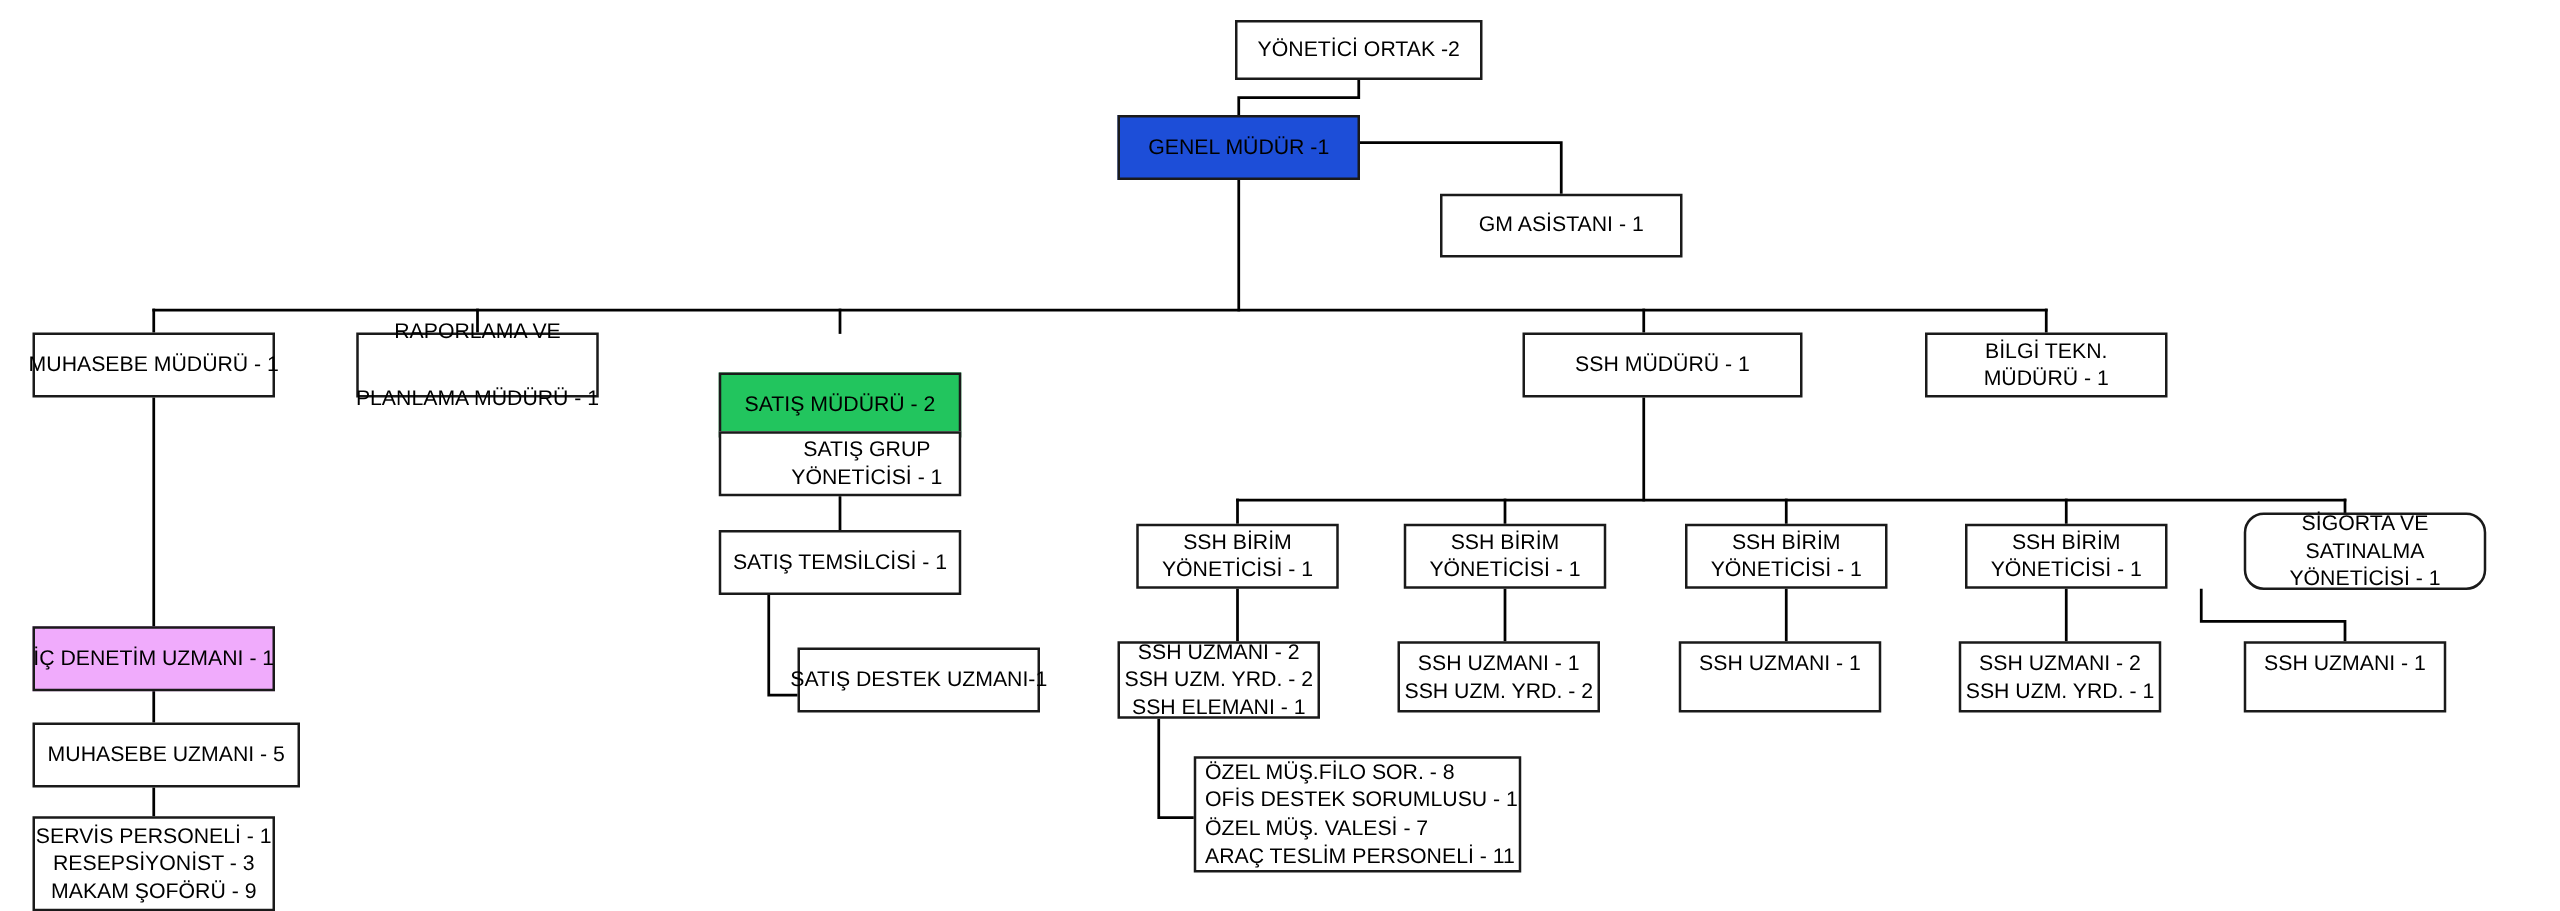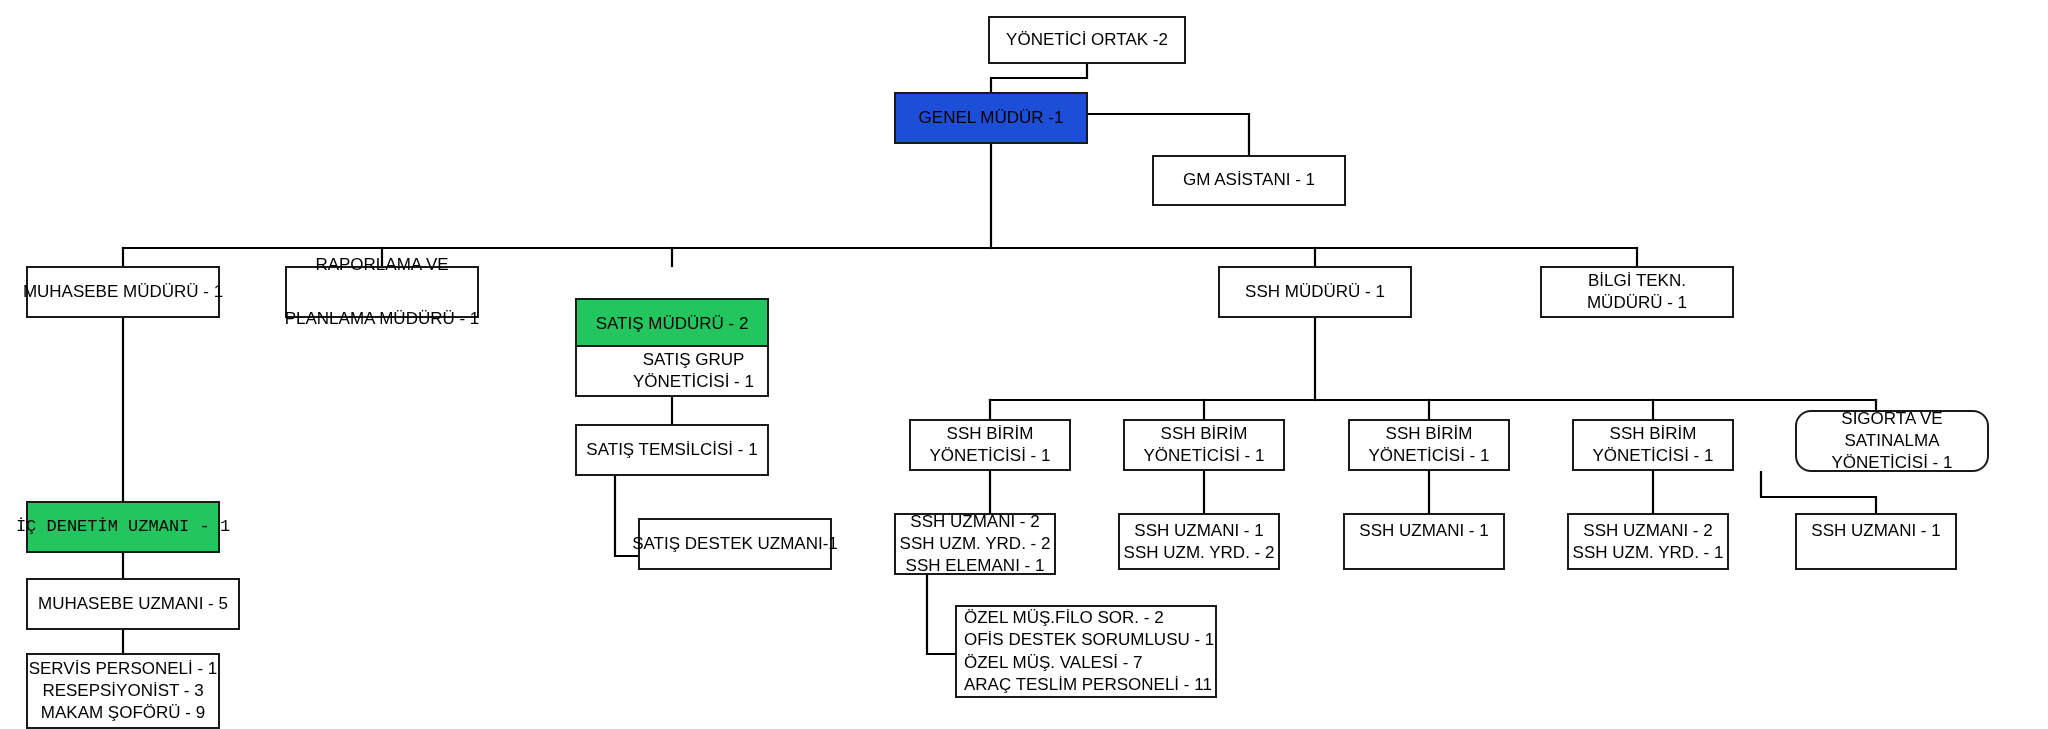--- a/index.html
+++ b/index.html
@@ -105,28 +105,28 @@
       <div class="node-box" style="left: 26px; top: 266px; width: 194px; height: 52px; border-color: rgb(26, 26, 26); background: rgb(255, 255, 255);">
         <div class="node-line">MUHASEBE MÜDÜRÜ - 1</div>
       </div>
       <div class="node-box" style="left: 285px; top: 266px; width: 194px; height: 52px; border-color: rgb(26, 26, 26); background: rgb(255, 255, 255); gap: 32px;">
         <div class="node-line">RAPORLAMA VE</div>
         <div class="node-line">PLANLAMA MÜDÜRÜ - 1</div>
       </div>
       <div class="node-box" style="left: 575px; top: 266px; width: 194px; height: 52px; border-color: rgb(26, 26, 26); background: #22c55e; margin-top: 32px;">
         <div class="node-line">SATIŞ MÜDÜRÜ - 2</div>
       </div>
-      <div class="node-box" style="left: 1218px; top: 266px; width: 194px; height: 52px; border-color: rgb(26, 26, 26); background: rgb(255, 255, 255);">
+      <div class="node-box" style="left: 1218px; top: 266px; width: 224px; height: 52px; border-color: rgb(26, 26, 26); background: rgb(255, 255, 255);">
         <div class="node-line">SSH MÜDÜRÜ - 1</div>
       </div>
       <div class="node-box" style="left: 1540px; top: 266px; width: 194px; height: 52px; border-color: rgb(26, 26, 26); background: rgb(255, 255, 255);">
         <div class="node-line">BİLGİ TEKN.</div>
         <div class="node-line">MÜDÜRÜ - 1</div>
       </div>
-      <div class="node-box" style="left: 26px; top: 501px; width: 194px; height: 52px; border-color: rgb(26, 26, 26); background: #22c55e; font-family: Liberation Mono, monospace;">
+      <div class="node-box" style="left: 26px; top: 501px; width: 194px; height: 52px; border-color: rgb(26, 26, 26); background: #f0abfc;">
         <div class="node-line">İÇ DENETİM UZMANI - 1</div>
       </div>
       <div class="node-box" style="left: 26px; top: 578px; width: 214px; height: 52px; border-color: rgb(26, 26, 26); background: rgb(255, 255, 255);">
         <div class="node-line">MUHASEBE UZMANI - 5</div>
       </div>
       <div class="node-box" style="left: 26px; top: 653px; width: 194px; height: 76px; border-color: rgb(26, 26, 26); background: rgb(255, 255, 255);">
         <div class="node-line">SERVİS PERSONELİ - 1</div>
         <div class="node-line">RESEPSİYONİST - 3</div>
         <div class="node-line">MAKAM ŞOFÖRÜ - 9</div>
       </div>
@@ -174,19 +174,19 @@
         <div class="node-line">SSH UZMANI - 1</div>
       </div>
       <div class="node-box align-top" style="left: 1567px; top: 513px; width: 162px; height: 57px; border-color: rgb(26, 26, 26); background: rgb(255, 255, 255);">
         <div class="node-line">SSH UZMANI - 2</div>
         <div class="node-line">SSH UZM. YRD. - 1</div>
       </div>
       <div class="node-box align-top" style="left: 1795px; top: 513px; width: 162px; height: 57px; border-color: rgb(26, 26, 26); background: rgb(255, 255, 255);">
         <div class="node-line">SSH UZMANI - 1</div>
       </div>
       <div class="node-box align-left" style="left: 955px; top: 605px; width: 262px; height: 93px; border-color: rgb(26, 26, 26); background: rgb(255, 255, 255);">
-        <div class="node-line">ÖZEL MÜŞ.FİLO SOR. - 2</div>
+        <div class="node-line">ÖZEL MÜŞ.FİLO SOR. - 8</div>
         <div class="node-line">OFİS DESTEK SORUMLUSU - 1</div>
         <div class="node-line">ÖZEL MÜŞ. VALESİ - 7</div>
         <div class="node-line">ARAÇ TESLİM PERSONELİ - 11</div>
       </div>
     </div>
 </div>
 
 </body></html>

